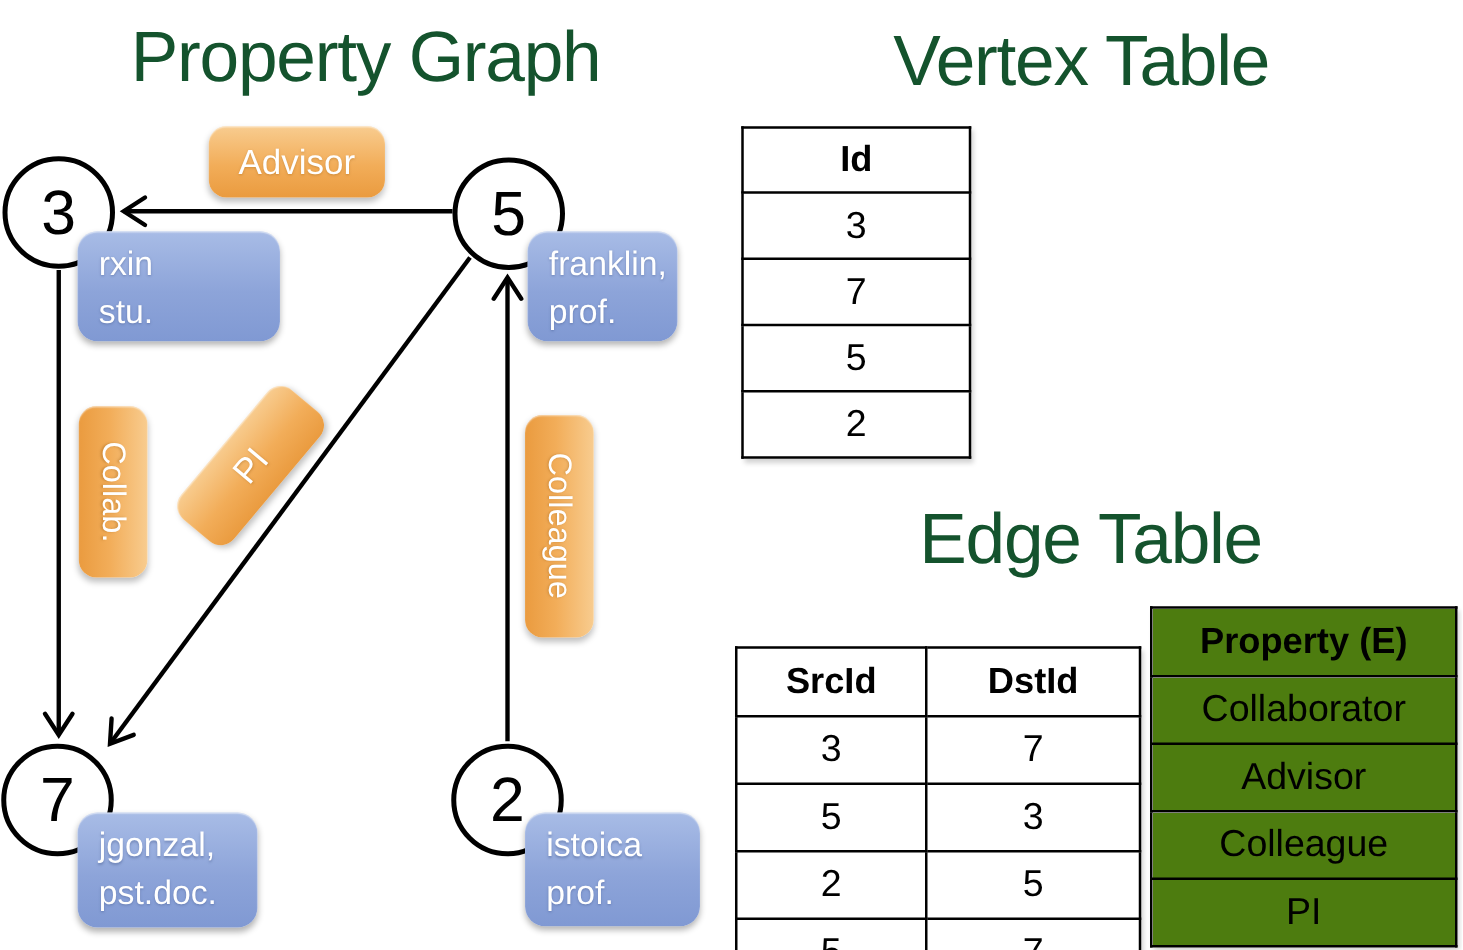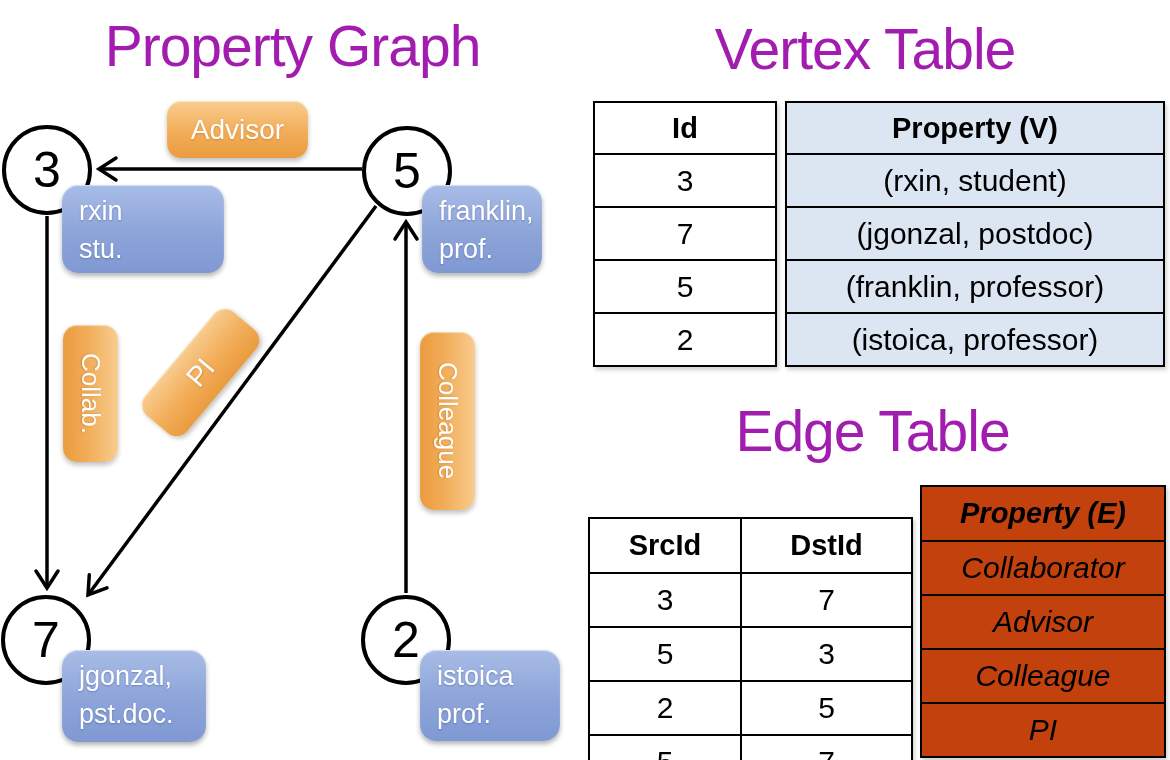--- a/index.html
+++ b/index.html
@@ -11,21 +11,21 @@
     overflow: hidden;
     font-family: "Liberation Sans", sans-serif;
     color: #000;
   }
   .slide-title {
     position: absolute;
     text-align: center;
     font-size: 57px;
     font-weight: 300;
     letter-spacing: -1px;
-    color: #a21caf;
+    color: #14532d;
     white-space: nowrap;
   }
   #pg-title { left: 0px;   top: 13px;  width: 585px; }
   #vt-title { left: 580px; top: 16px;  width: 570px; }
   #et-title { left: 585px; top: 398px; width: 575px; }
 
   
   svg.edges { position: absolute; left: 0; top: 0; }
 
   .gnode {
@@ -107,21 +107,21 @@
   #vtable-prop     { left: 785px; top: 101px; width: 380px; }
   #etable-ids      { left: 588px; top: 485px; width: 290px; margin-top: 32px; }
   #etable-prop     { left: 920px; top: 485px; width: 246px; }
 
   #vtable-id th, #vtable-prop th { height: 50px; }
   #vtable-id td, #vtable-prop td { height: 51px; }
   #etable-ids th, #etable-prop th { height: 53px; }
   #etable-ids td, #etable-prop td { height: 52px; }
 
   #vtable-prop th, #vtable-prop td { background: #dce6f2; }
-  #etable-prop th, #etable-prop td { background: #c2410c; font-style: italic; }
+  #etable-prop th, #etable-prop td { background: #4d7c0f; }
 </style>
 </head>
 <body>
 
 <div class="stage">
 
   <div class="slide-title" id="pg-title">Property Graph</div>
   <div class="slide-title" id="vt-title">Vertex Table</div>
   <div class="slide-title" id="et-title">Edge Table</div>
 
@@ -185,39 +185,20 @@
         </tr>
     <tr>
           <td>5</td>
         </tr>
     <tr>
           <td>2</td>
         </tr>
   </tbody>
     </table>
 
-  <table class="dtable" id="vtable-prop">
-    <tbody>
-        <tr>
-          <th>Property (V)</th>
-        </tr>
-    <tr>
-          <td>(rxin, student)</td>
-        </tr>
-    <tr>
-          <td>(jgonzal, postdoc)</td>
-        </tr>
-    <tr>
-          <td>(franklin, professor)</td>
-        </tr>
-    <tr>
-          <td>(istoica, professor)</td>
-        </tr>
-  </tbody>
-    </table>
 
   <table class="dtable" id="etable-ids">
     <colgroup>
         <col style="width:152px">
         <col style="width:171px">
       </colgroup>
     <tbody>
         <tr>
       <th>SrcId</th>
       <th>DstId</th>

